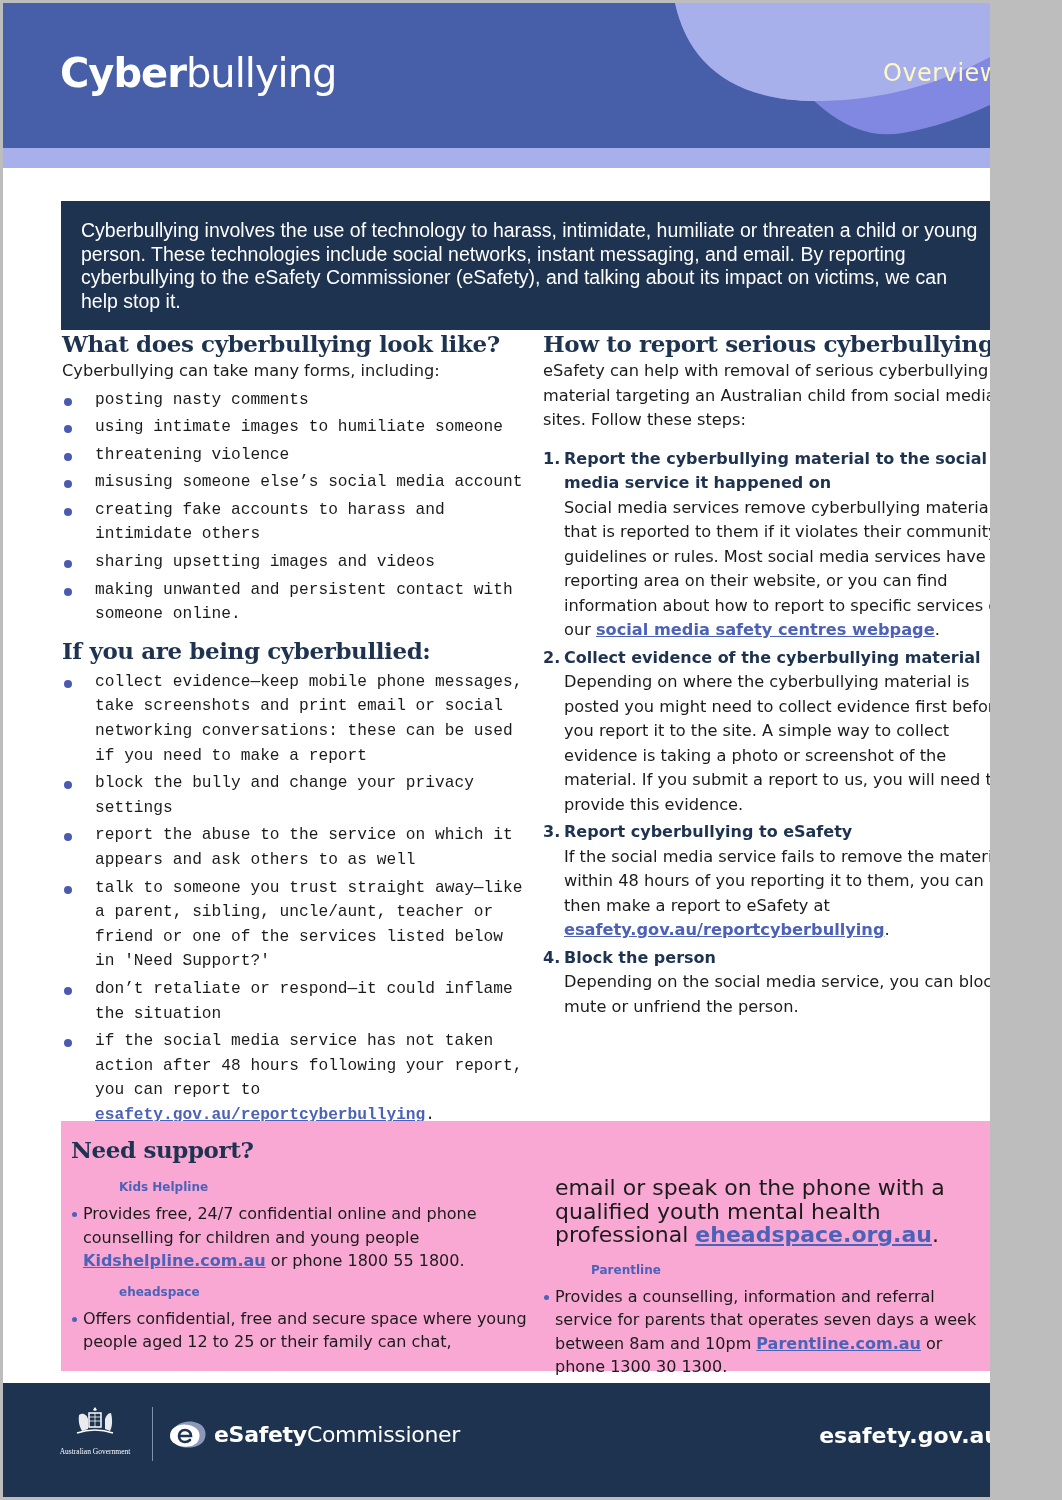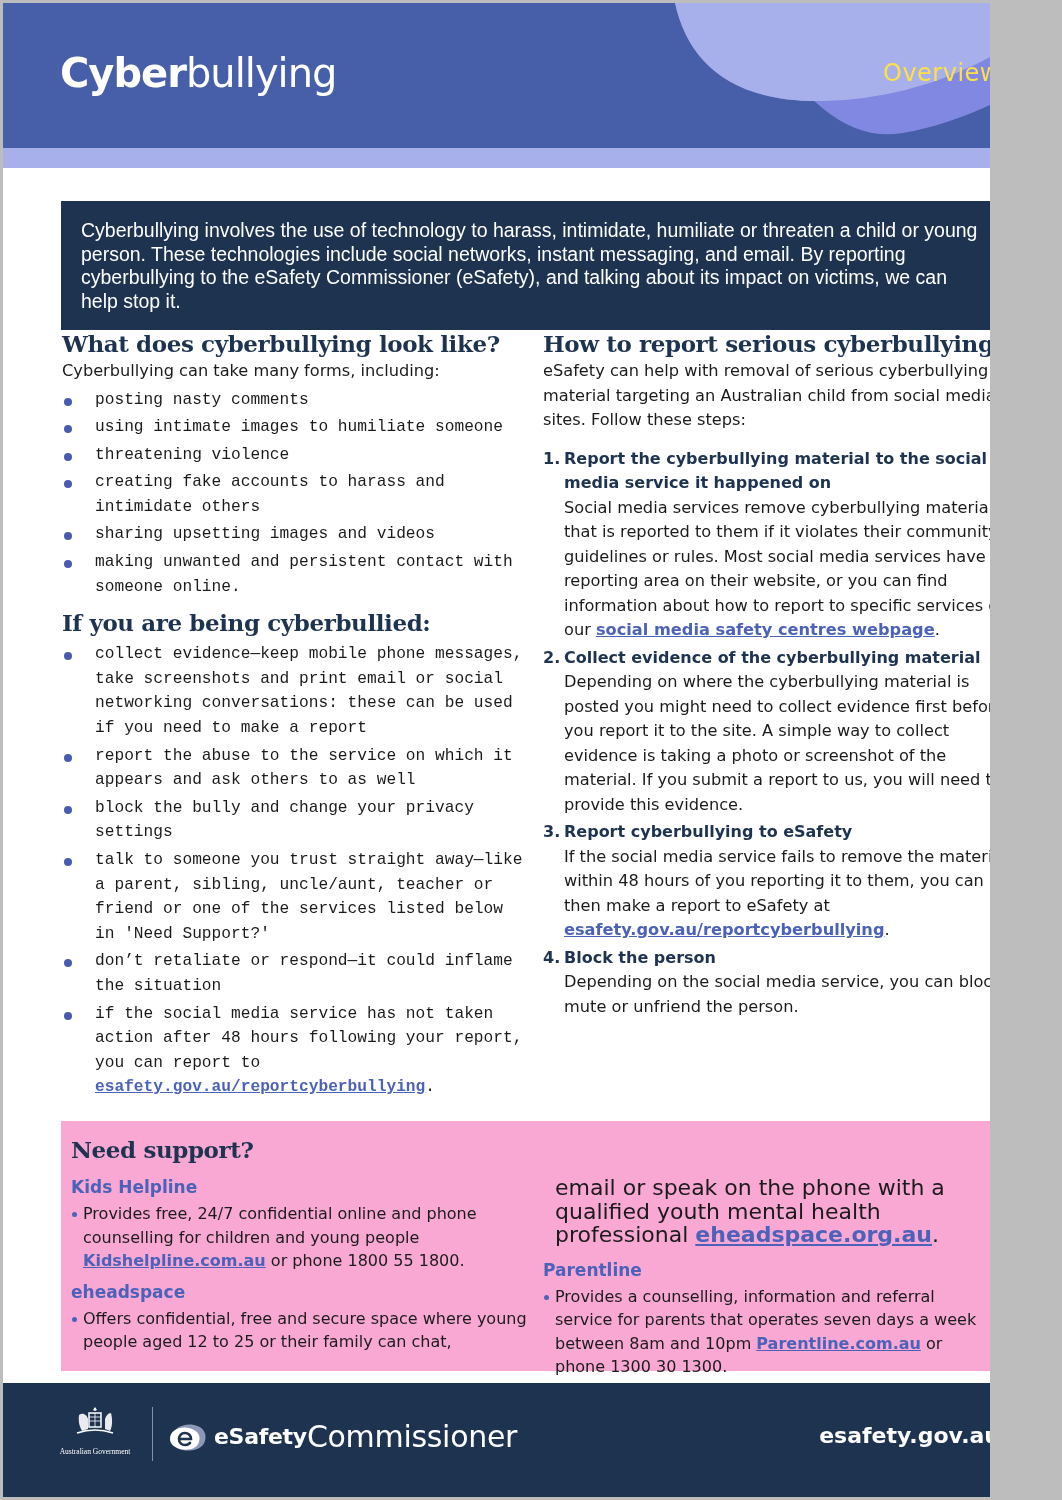--- a/index.html
+++ b/index.html
@@ -8,21 +8,21 @@
   .page {
     position: absolute; left: 3px; top: 3px; width: 987px; height: 1494px;
     background: #ffffff; overflow: hidden;
   }
   
   .hero { position: absolute; left: 0; top: 0; width: 1055px; height: 145px; background: #475ea8; overflow: hidden; }
   .hero svg.waves { position: absolute; left: 0; top: 0; }
   .hero-title { position: absolute; left: 57px; top: 50px; color: #fff; font-family: "DejaVu Sans", sans-serif; font-size: 40px; letter-spacing: -1px; line-height: 1; }
   .hero-title .bold { font-weight: bold; }
   .hero-title .light { font-weight: normal; font-family: "DejaVu Sans", sans-serif; }
-  .hero-tag { position: absolute; right: 58px; top: 56px; color: #fde047; font-size: 24px; letter-spacing: 0.5px; }
+  .hero-tag { position: absolute; right: 58px; top: 56px; color: #fef9c3; font-size: 24px; letter-spacing: 0.5px; }
   .accent-band { position: absolute; left: 0; top: 145px; width: 1055px; height: 20px; background: #a8b0ec; }
 
   
   .intro { position: absolute; left: 58px; top: 180px; width: 941px; height: 129px; background: #1e3350; color: #fff; padding: 18px 20px; font-family: "Liberation Sans", sans-serif; font-size: 19.5px; line-height: 23.5px; margin-top: 18px; }
 
   
   .col { position: absolute; top: 326px; }
   .col-left { left: 59px; width: 470px; }
   .col-right { left: 540px; width: 470px; }
   h2 { font-family: "DejaVu Serif", serif; font-weight: bold; color: #1e3350; font-size: 23px; line-height: 30px; letter-spacing: -0.4px; }
@@ -38,35 +38,35 @@
   ol.steps .num { position: absolute; left: 0; top: 0; font-weight: bold; color: #1e3350; font-size: 16px; line-height: 24.5px; }
   ol.steps .step-title { font-weight: bold; color: #1e3350; font-size: 16px; line-height: 24.5px; }
   ol.steps .step-body { font-size: 16.2px; line-height: 24.5px; }
 
   
   .support { position: absolute; left: 58px; top: 1118px; width: 941px; height: 250px; background: #f9a8d4; }
   .support h2 { position: absolute; left: 10px; top: 14px; font-size: 23px; }
   .support .scol { position: absolute; }
   .support .scol-left { left: 10px; top: 55px; width: 460px; }
   .support .scol-right { left: 482px; top: 55px; width: 450px; }
-  .svc-name { font-weight: bold; color: #4c62b8; font-size: 17px; line-height: 22px; }
+  .svc-name { font-weight: bold; color: #4c62b8; font-size: 12px; line-height: 22px; margin-left: 48px; }
   .svc-item { position: relative; padding-left: 12px; font-size: 16px; line-height: 23.5px; margin-top: 4px; margin-bottom: 8px; }
   .svc-item .sdot { position: absolute; left: 1px; top: 10px; width: 5px; height: 5px; border-radius: 50%; background: #4c62b8; }
   .cont { padding-left: 12px; font-size: 22px; line-height: 23.5px; margin-bottom: 12px; }
 
   
   .footer { position: absolute; left: 0; top: 1380px; width: 1055px; height: 114px; background: #1e3350; }
   .gov-logo { position: absolute; left: 52px; top: 22px; width: 80px; height: 60px; color: #fff; text-align: center; }
   .gov-logo svg { display: block; margin: 0 auto; }
   .gov-logo .gov-name { font-family: "Liberation Serif", serif; font-size: 7.5px; margin-top: 8px; white-space: nowrap; }
   .footer-divider { position: absolute; left: 149px; top: 24px; width: 1px; height: 54px; background: #8090b0; }
   .esafety-brand { position: absolute; left: 165px; top: 36px; display: flex; align-items: center; color: #fff; }
   .esafety-brand .e-icon { width: 40px; height: 30px; margin-right: 6px; }
   .esafety-brand .b1 { font-weight: bold; font-size: 22px; letter-spacing: -0.3px; }
-  .esafety-brand .b2 { font-weight: normal; font-size: 30px; letter-spacing: -0.3px; }
+  .esafety-brand .b2 { font-weight: normal; font-size: 22px; letter-spacing: -0.3px; }
   .footer-url { position: absolute; right: 58px; top: 40px; color: #fff; font-weight: bold; font-size: 22px; }
 </style>
 </head>
 <body>
 
 <div class="page">
 
   <div class="hero">
     <svg class="waves" width="1055" height="145" viewBox="0 0 1055 145">
       <path d="M672 0 C685 60 730 100 820 98 C900 96 980 70 1055 50 L1055 0 Z" fill="#8088e2"></path>
@@ -81,30 +81,31 @@
 
   <div class="intro">Cyberbullying involves the use of technology to harass, intimidate, humiliate or threaten a child or young person. These technologies include social networks, instant messaging, and email. By reporting cyberbullying to the eSafety Commissioner (eSafety), and talking about its impact on victims, we can help stop it.</div>
 
   <div class="col col-left">
     <h2>What does cyberbullying look like?</h2>
     <p class="body-text">Cyberbullying can take many forms, including:</p>
     <ul class="bullets">
       <li><span class="dot"></span><span>posting nasty comments</span></li>
       <li><span class="dot"></span><span>using intimate images to humiliate someone</span></li>
       <li><span class="dot"></span><span>threatening violence</span></li>
+      <li><span class="dot"></span><span>misusing someone else’s social media account</span></li>
       <li><span class="dot"></span><span>creating fake accounts to harass and intimidate others</span></li>
       <li><span class="dot"></span><span>sharing upsetting images and videos</span></li>
       <li><span class="dot"></span><span>making unwanted and persistent contact with someone online.</span></li>
     </ul>
 
     <h2 class="gap-h2">If you are being cyberbullied:</h2>
     <ul class="bullets">
       <li><span class="dot"></span><span>collect evidence—keep mobile phone messages, take screenshots and print email or social networking conversations: these can be used if you need to make a report</span></li>
+      <li><span class="dot"></span><span>block the bully and change your privacy settings</span></li>
       <li><span class="dot"></span><span>report the abuse to the service on which it appears and ask others to as well</span></li>
-      <li><span class="dot"></span><span>block the bully and change your privacy settings</span></li>
       <li><span class="dot"></span><span>talk to someone you trust straight away—like a parent, sibling, uncle/aunt, teacher or friend or one of the services listed below in 'Need Support?'</span></li>
       <li><span class="dot"></span><span>don’t retaliate or respond—it could inflame the situation</span></li>
       <li><span class="dot"></span><span>if the social media service has not taken action after 48 hours following your report, you can report to </span><a class="link">esafety.gov.au/reportcyberbullying</a><span>.</span></li>
     </ul>
   </div>
 
   <div class="col col-right">
     <h2>How to report serious cyberbullying</h2>
     <p class="body-text">eSafety can help with removal of serious cyberbullying material targeting an Australian child from social media sites. Follow these steps:</p>
     <ol class="steps">

